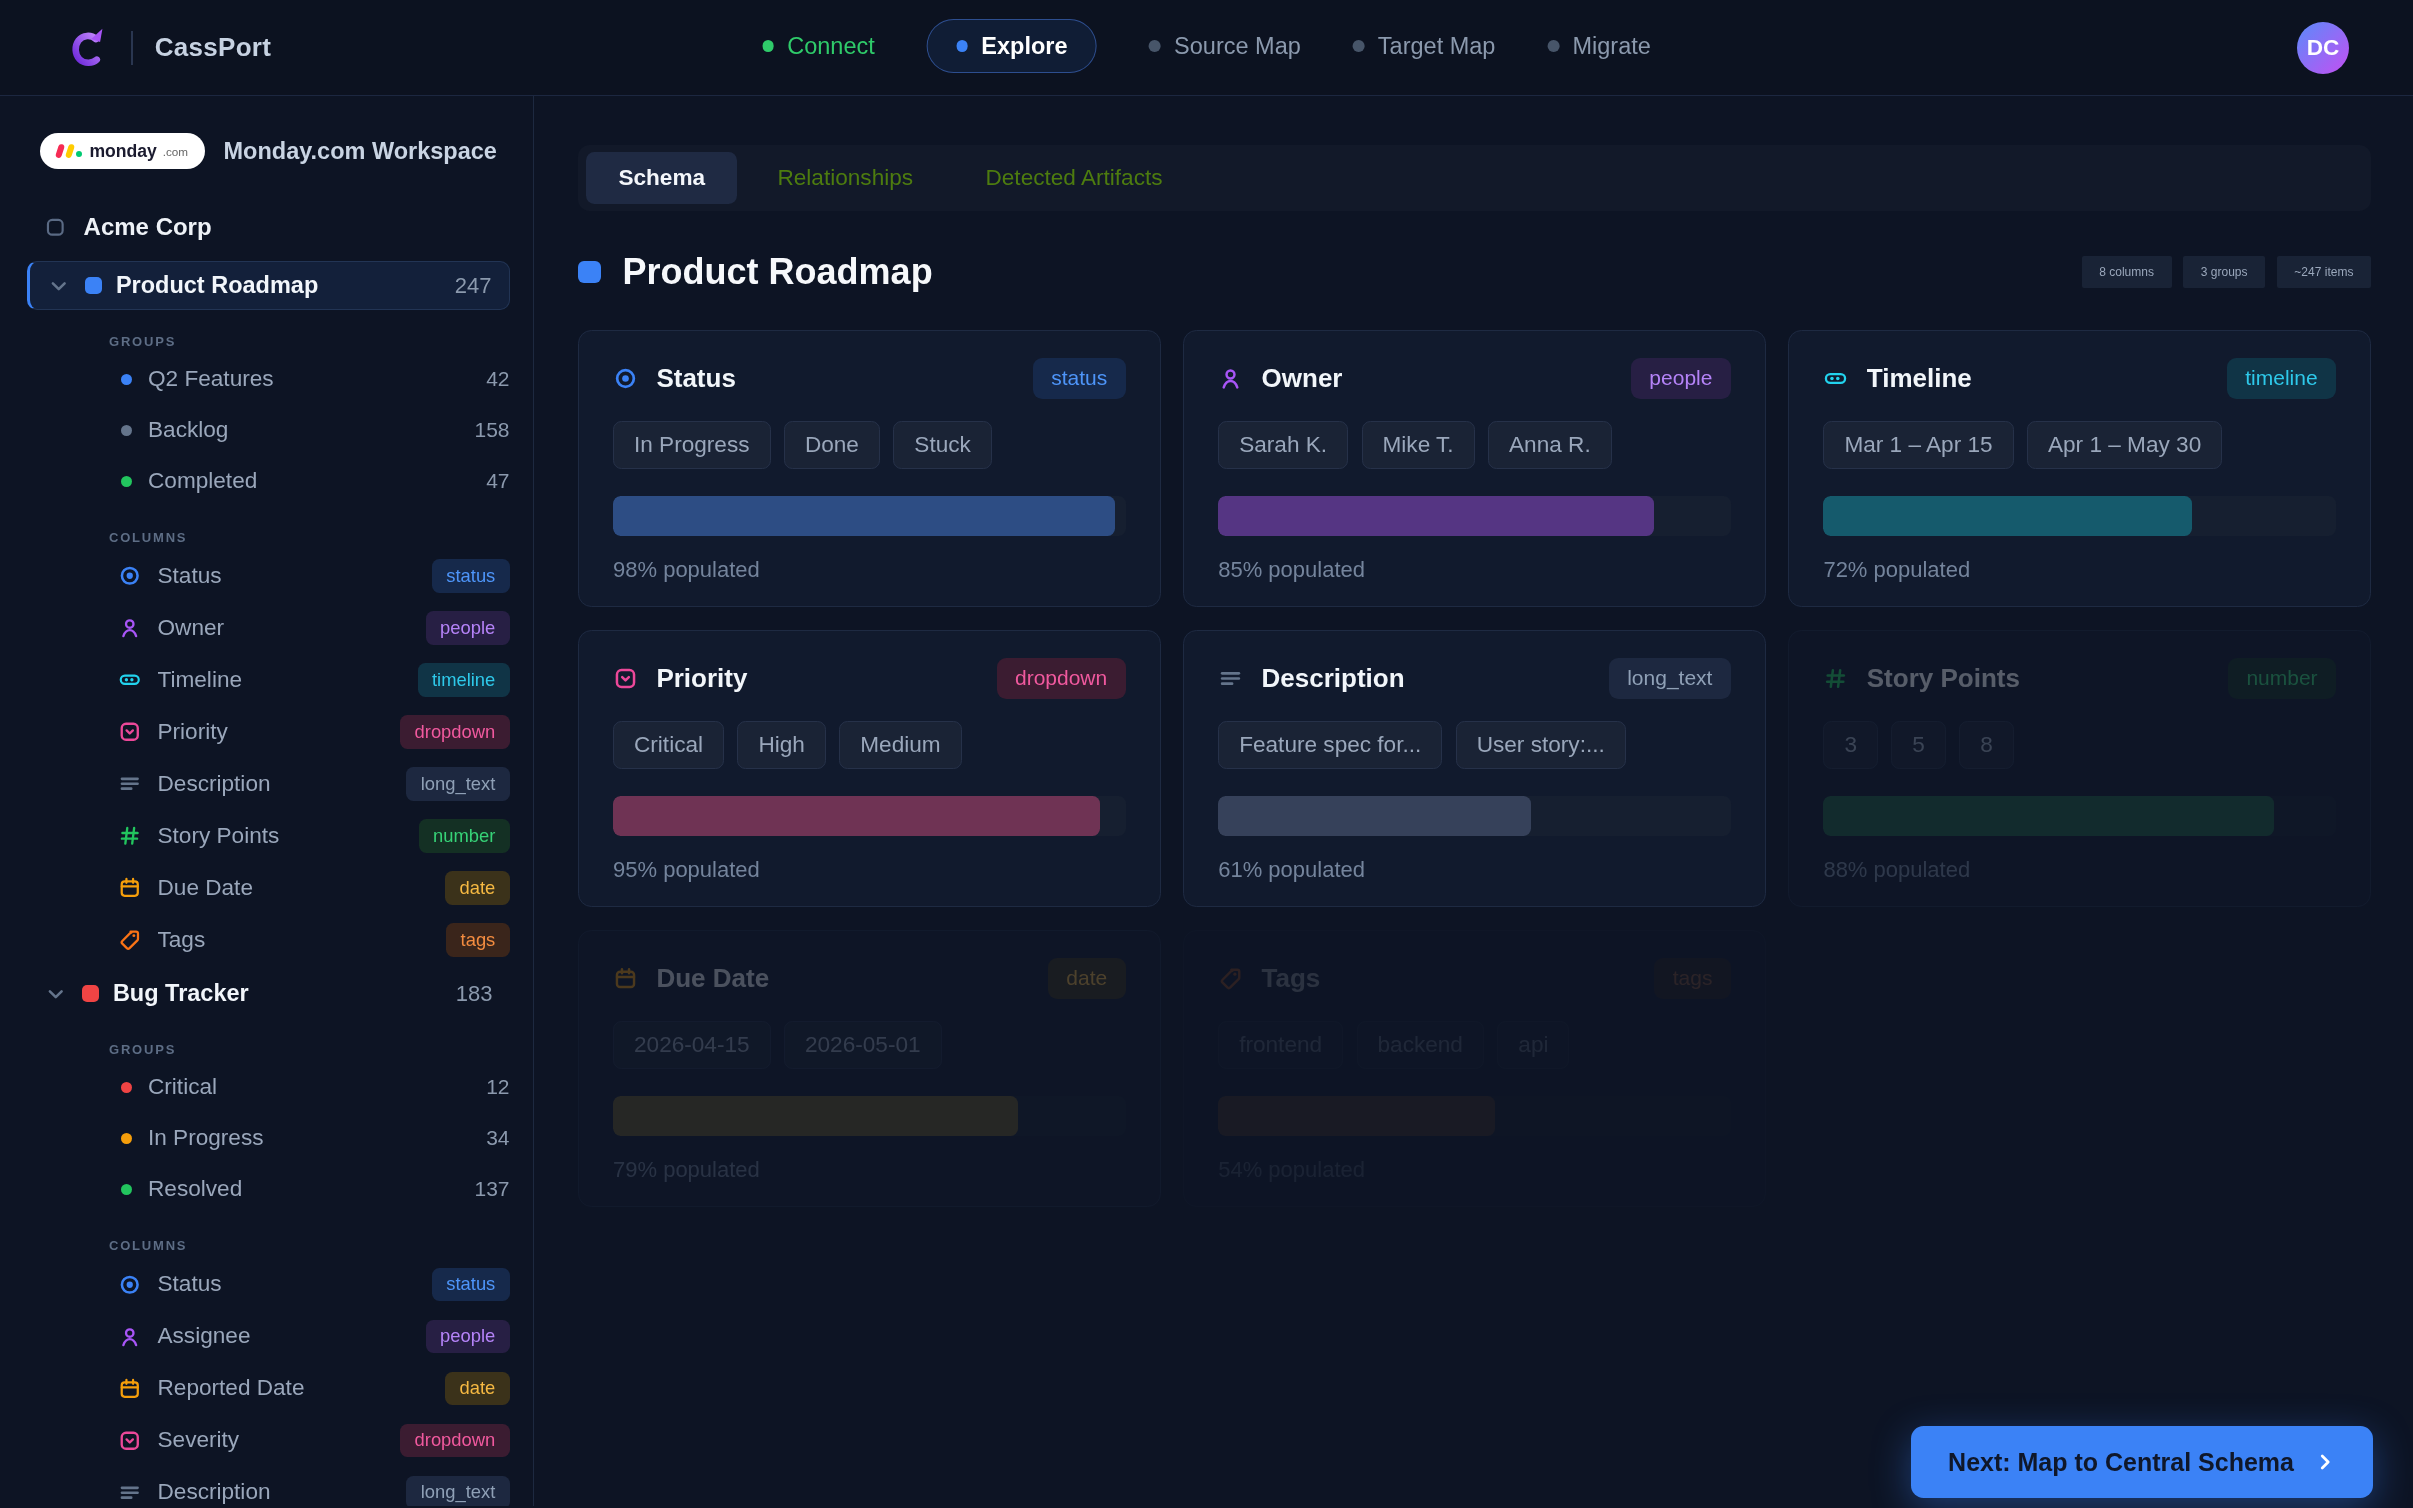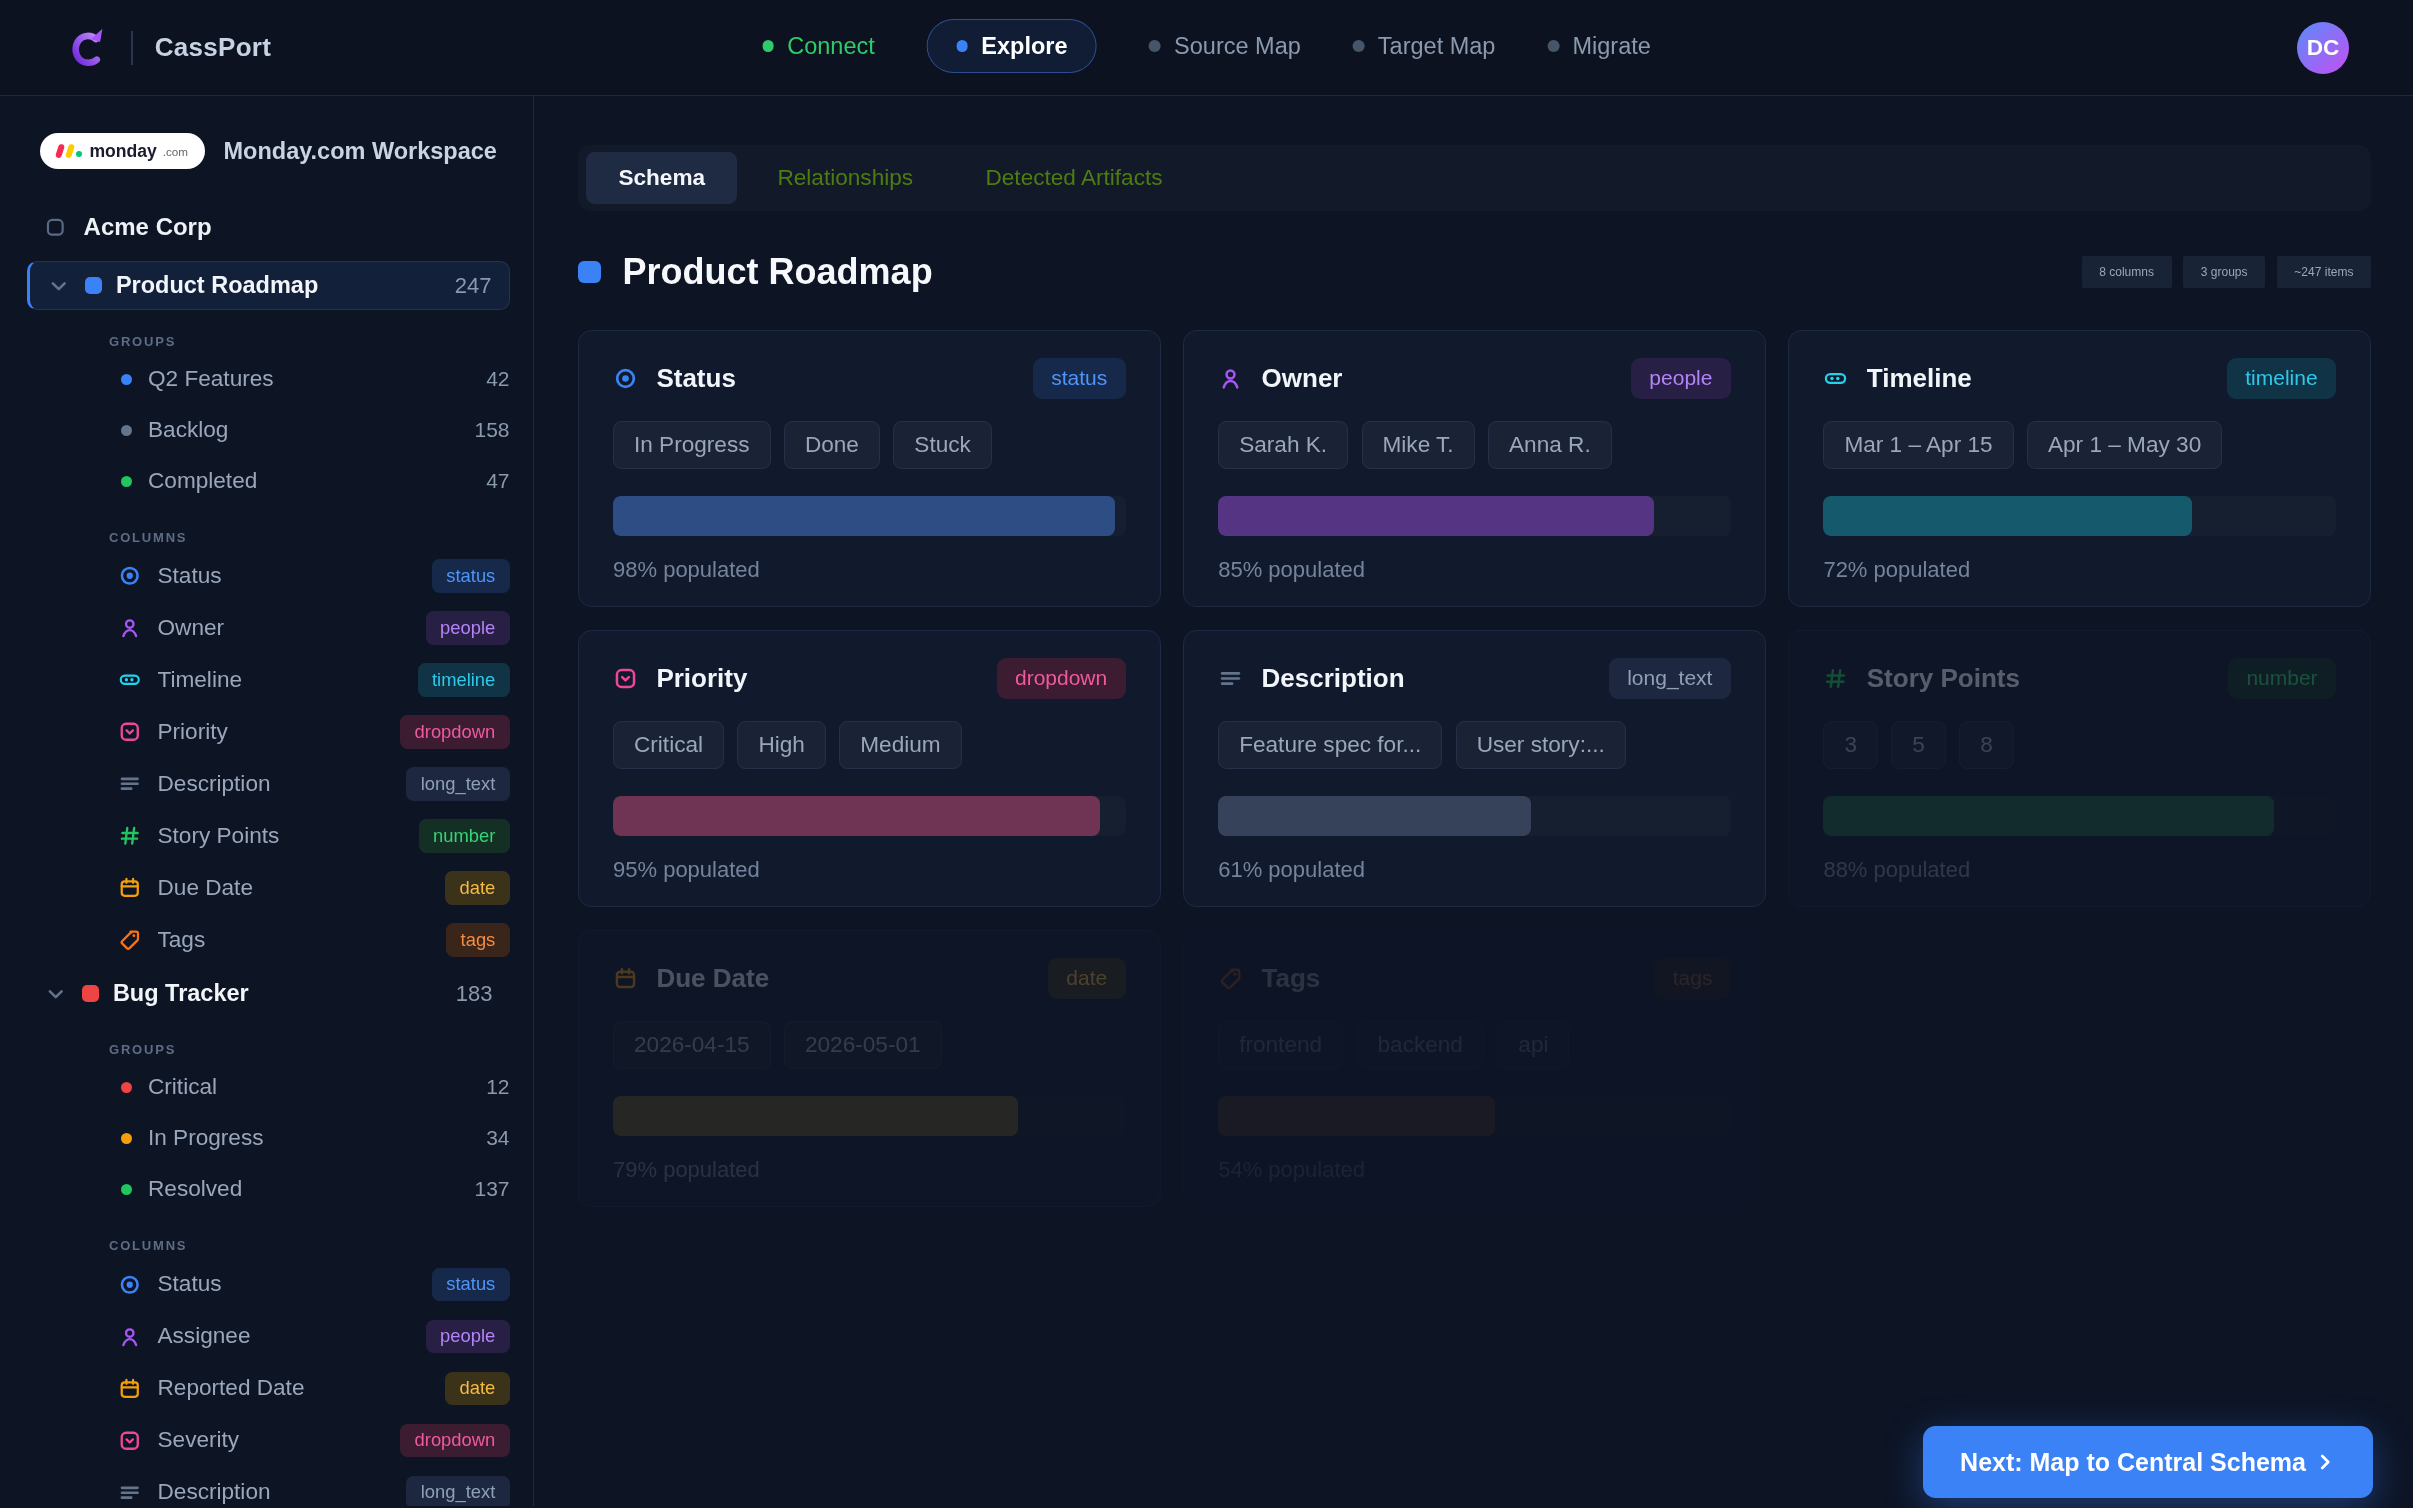--- a/index.html
+++ b/index.html
@@ -85,22 +85,22 @@
   .card-badge{margin-left:auto;font-size:21px;padding:8.4px 18.4px;border-radius:9.2px;font-weight:500;}
   .chips{display:flex;gap:13.4px;margin-top:22px;flex-wrap:nowrap;}
   .chip{background:#1a2335;border:0.8px solid #263149;color:#9aa7bb;font-size:22.6px;
         padding:10px 20px;border-radius:8.4px;white-space:nowrap;}
   .track{margin-top:27px;height:40px;border-radius:7.5px;background:#161f30;overflow:hidden;}
   .fill{height:100%;border-radius:7.5px;}
   .pop{margin-top:21px;font-size:22px;color:#74849c;}
   .fade-1{opacity:.32;} .fade-2{opacity:.27;} .fade-3{opacity:.13;}
 
   
-  .cta{position:absolute;right:40px;bottom:10px;display:flex;align-items:center;gap:8px;
-       background:#3b82f6;color:#ffffff;font-size:25px;font-weight:bold;border:none;border-radius:12.6px;
+  .cta{position:absolute;right:40px;bottom:10px;display:flex;align-items:center;gap:20px;
+       background:#3b82f6;color:#0f172a;font-size:25px;font-weight:bold;border:none;border-radius:12.6px;
        padding:0 37px;height:72px;box-shadow:0 10px 38px rgba(59,130,246,.38);cursor:pointer;
        font-family:"Liberation Sans",sans-serif;}
   .cta .ic{width:22px;height:22px;color:#fff;}
 </style>
 </head>
 <body>
 
 <svg width="0" height="0" style="position:absolute">
 <defs>
 <symbol id="i-status" viewBox="0 0 24 24">

